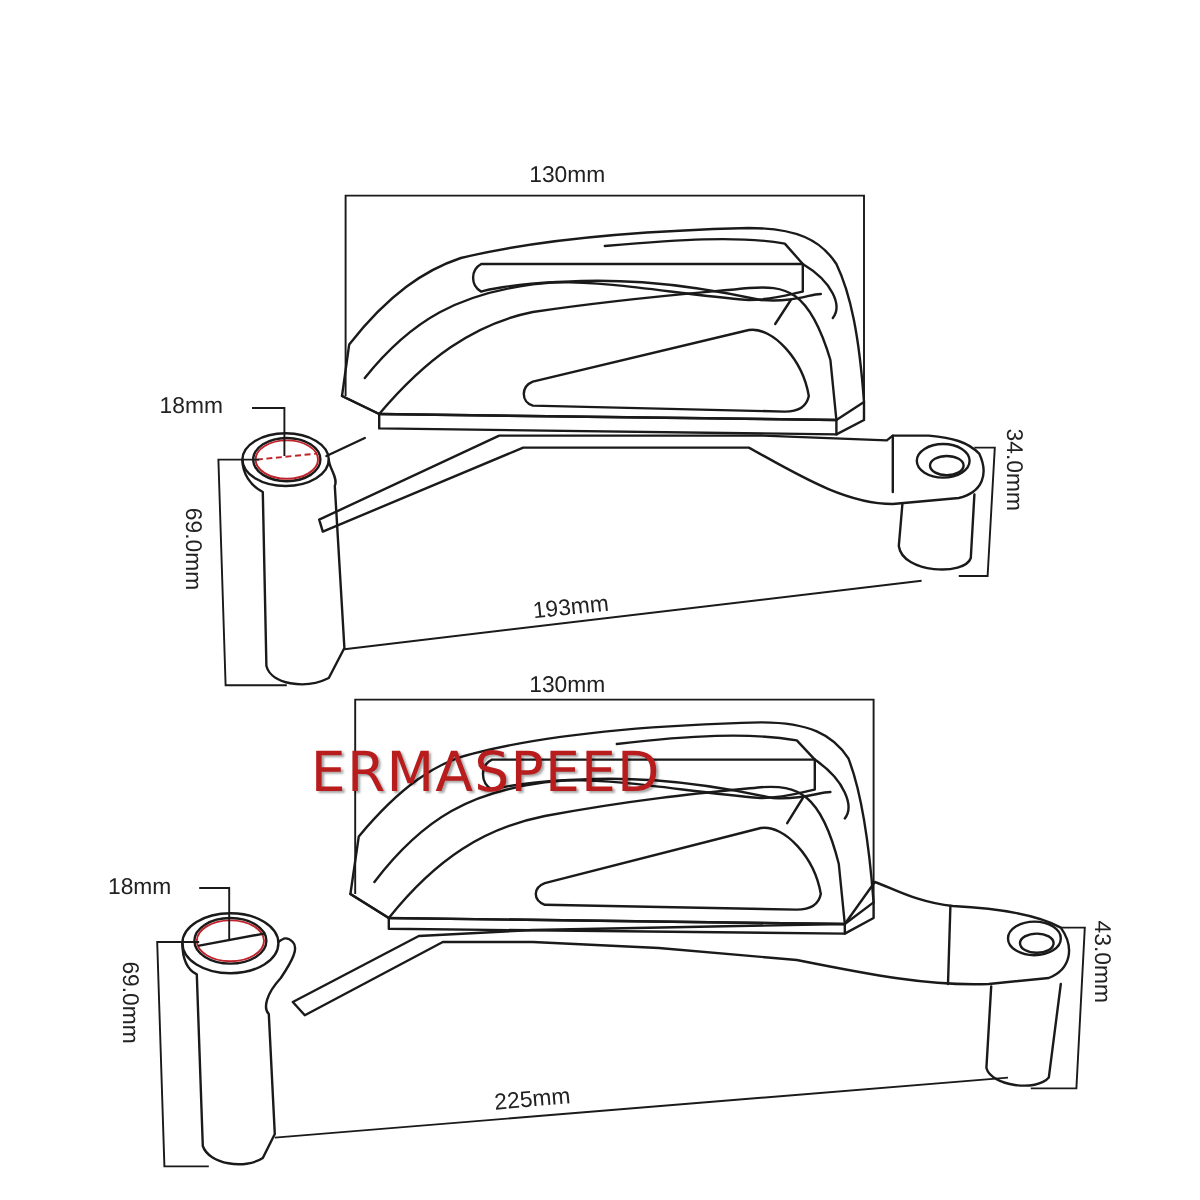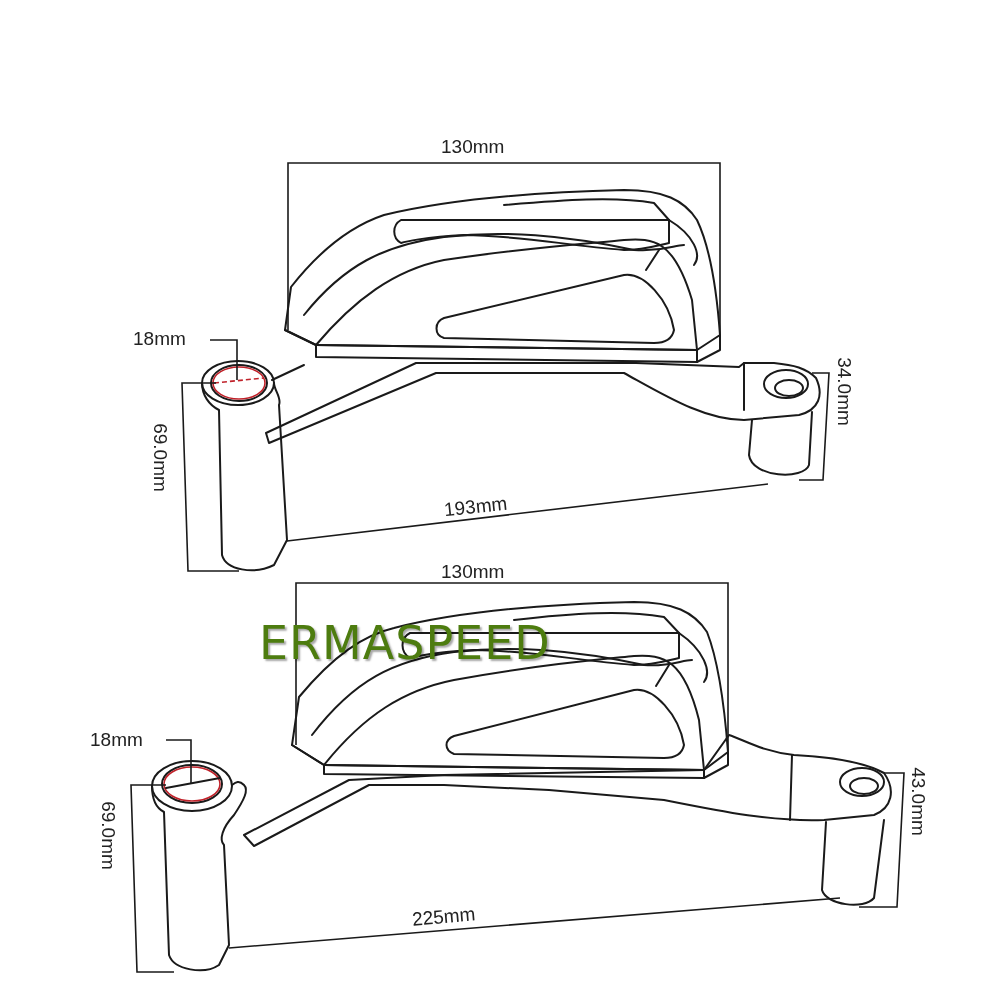--- a/index.html
+++ b/index.html
@@ -4,21 +4,21 @@
   <style>
     html, body { margin: 0; padding: 0; background: #ffffff; }
     body { width: 1000px; height: 1000px; position: relative; overflow: hidden; }
     #canvas { position: absolute; left: 4px; top: 0; width: 1000px; height: 904px; text-align: right; }
     svg { position: absolute; left: 0; top: 0; }
     .ln { fill: none; stroke: #1a1a1a; stroke-width: 2; stroke-linejoin: round; stroke-linecap: round; }
     .dim { fill: none; stroke: #1a1a1a; stroke-width: 1.6; }
     .red { fill: none; stroke: #c0222a; stroke-width: 1.6; }
     .reddash { fill: none; stroke: #c0222a; stroke-width: 1.6; stroke-dasharray: 5 3; }
     .lbl { position: absolute; font-family: "Liberation Sans", sans-serif; font-size: 19px; color: #222; white-space: nowrap; line-height: 1; }
-    .watermark { position: absolute; font-family: "DejaVu Sans", sans-serif; font-size: 46px; color: #4d7c0f; letter-spacing: 1px; text-shadow: 2px 2px 2px rgba(0,0,0,0.35); line-height: 1; }
+    .watermark { position: absolute; font-family: "DejaVu Sans", sans-serif; font-size: 46px; color: #b91c1c; letter-spacing: 1px; text-shadow: 2px 2px 2px rgba(0,0,0,0.35); line-height: 1; }
   </style>
 </head>
 <body>
 
 <div id="canvas">
 
   <svg width="1000" height="1000" viewBox="0 0 1000 1000">
 
     <g>
 

